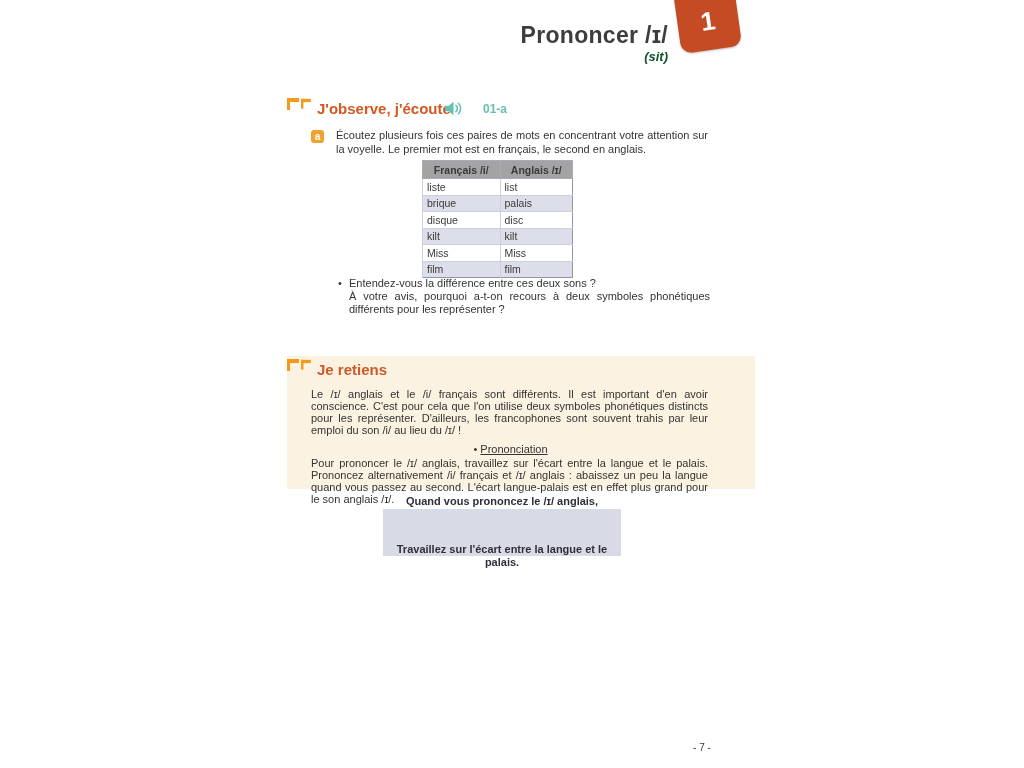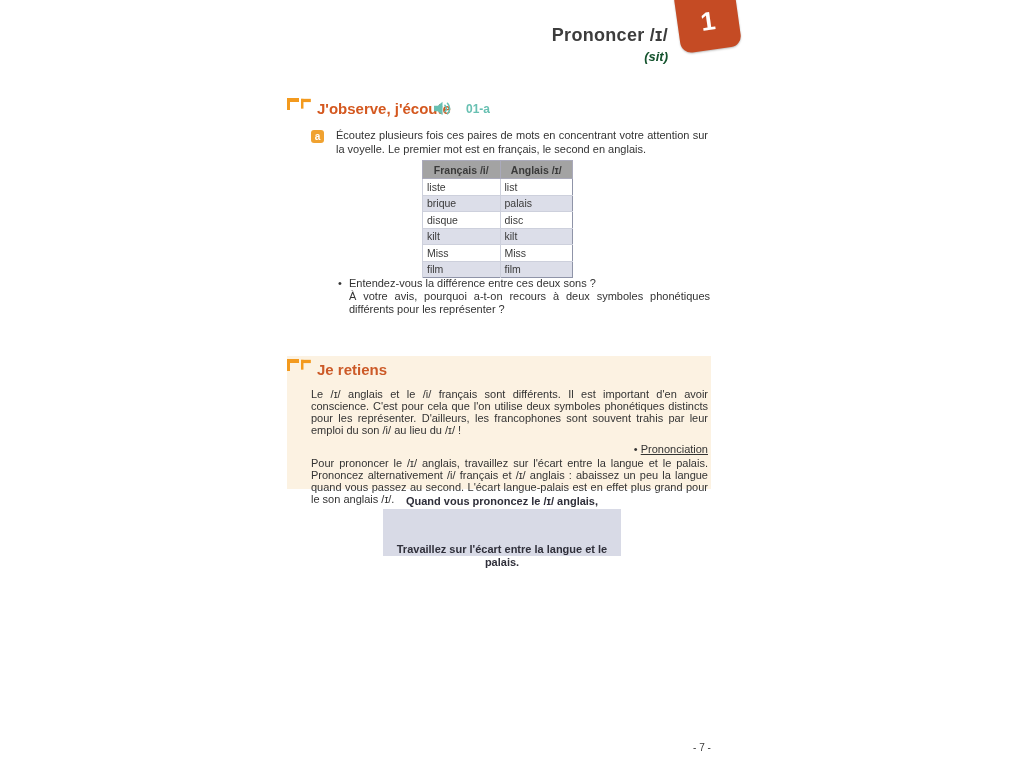--- a/index.html
+++ b/index.html
@@ -2,38 +2,38 @@
 <html><head>
 <meta charset="utf-8">
 <style>
   html,body{margin:0;padding:0;background:#ffffff;}
   #page{
     position:relative;width:1024px;height:768px;background:#ffffff;
     overflow:hidden;font-family:"Liberation Sans",sans-serif;color:#333;
   }
   
   .title-block{position:absolute;left:380px;top:22px;width:288px;text-align:right;}
-  .page-title{font-size:18px;font-weight:bold;color:#3d3d3d;letter-spacing:.3px;line-height:26px;}
+  .page-title{font-size:23px;font-weight:bold;color:#3d3d3d;letter-spacing:.3px;line-height:26px;}
   .page-subtitle{font-size:13px;font-style:italic;font-weight:bold;color:#14532d;margin-top:1px;}
   .unit-badge{
     position:absolute;left:677px;top:-14px;width:61px;height:64px;
     background:#c54b24;border-radius:11px;transform:rotate(-8deg);
     display:flex;align-items:flex-end;justify-content:center;
     box-shadow:0 1px 2px rgba(0,0,0,.25);
   }
   .unit-badge span{color:#fff;font-size:26px;font-weight:bold;margin-bottom:13px;}
   
   .brackets{display:inline-flex;gap:2px;vertical-align:top;margin-right:4px;}
   .bracket{width:9px;height:8px;border-top:4px solid #f39a1e;border-left:3px solid #f39a1e;}
   .bracket.b2{transform:scale(.82) translateY(1px);transform-origin:top left;}
   .sec-heading{font-size:15px;font-weight:bold;color:#d4581f;}
   
   .observe-head{position:absolute;left:287px;top:98px;display:flex;align-items:flex-start;}
   .observe-head .sec-heading{margin-top:2px;}
-  .audio{position:absolute;left:433px;top:101px;display:flex;align-items:center;gap:14px;}
+  .audio{position:absolute;left:444px;top:101px;display:flex;align-items:center;gap:20px;}
   .audio .track{font-size:12px;font-weight:bold;color:#68c0b2;}
   .ex-row{position:absolute;left:311px;top:129px;width:397px;}
   .ex-badge{
     position:absolute;left:0;top:1px;width:13px;height:13px;background:#f0a230;border-radius:3px;
     color:#fff;font-size:10px;font-weight:bold;text-align:center;line-height:13px;
   }
   .ex-text{margin-left:25px;font-size:11px;line-height:13.5px;text-align:justify;color:#333;}
   
   .word-table{
     position:absolute;left:422px;top:160px;width:151px;border-collapse:collapse;
@@ -47,25 +47,25 @@
     height:15.5px;padding:0 0 0 4px;text-align:left;
     border-top:1px solid #cdd0dc;border-left:1px solid #cdd0dc;
   }
   .word-table tr:nth-child(even) td{background:#dcdee9;}
   
   .questions{position:absolute;left:338px;top:277px;width:372px;font-size:11px;line-height:12.8px;color:#333;}
   .q-row{display:flex;}
   .q-bullet{width:11px;flex:none;}
   .q-line2{text-align:justify;}
   
-  .retiens{position:absolute;left:287px;top:356px;width:424px;height:133px;background:#fcf2e2;}
+  .retiens{position:absolute;left:287px;top:356px;width:468px;height:133px;background:#fcf2e2;}
   .retiens-head{position:absolute;left:0;top:3px;display:flex;align-items:flex-start;}
   .retiens-head .sec-heading{margin-top:2px;color:#cc5a28;}
   .retiens-body{position:absolute;left:24px;top:32px;width:397px;font-size:11px;line-height:12px;color:#333;text-align:justify;}
-  .retiens-bullet{margin:7px 0 2px 2px;text-align:right;}
+  .retiens-bullet{margin:7px 0 2px 2px;text-align:center;}
   .retiens-bullet u{text-underline-offset:1px;}
   
   .tipbox{
     position:absolute;left:383px;top:509px;width:238px;height:47px;background:#d8dae6;
     display:flex;flex-direction:column;justify-content:center;text-align:center;
     font-size:11px;font-weight:bold;color:#2f2f3a;line-height:13.5px;gap:34px;
   }
   
   .page-num{position:absolute;left:672px;top:742px;width:60px;text-align:center;font-size:10px;color:#3a3a3a;}
 </style>

